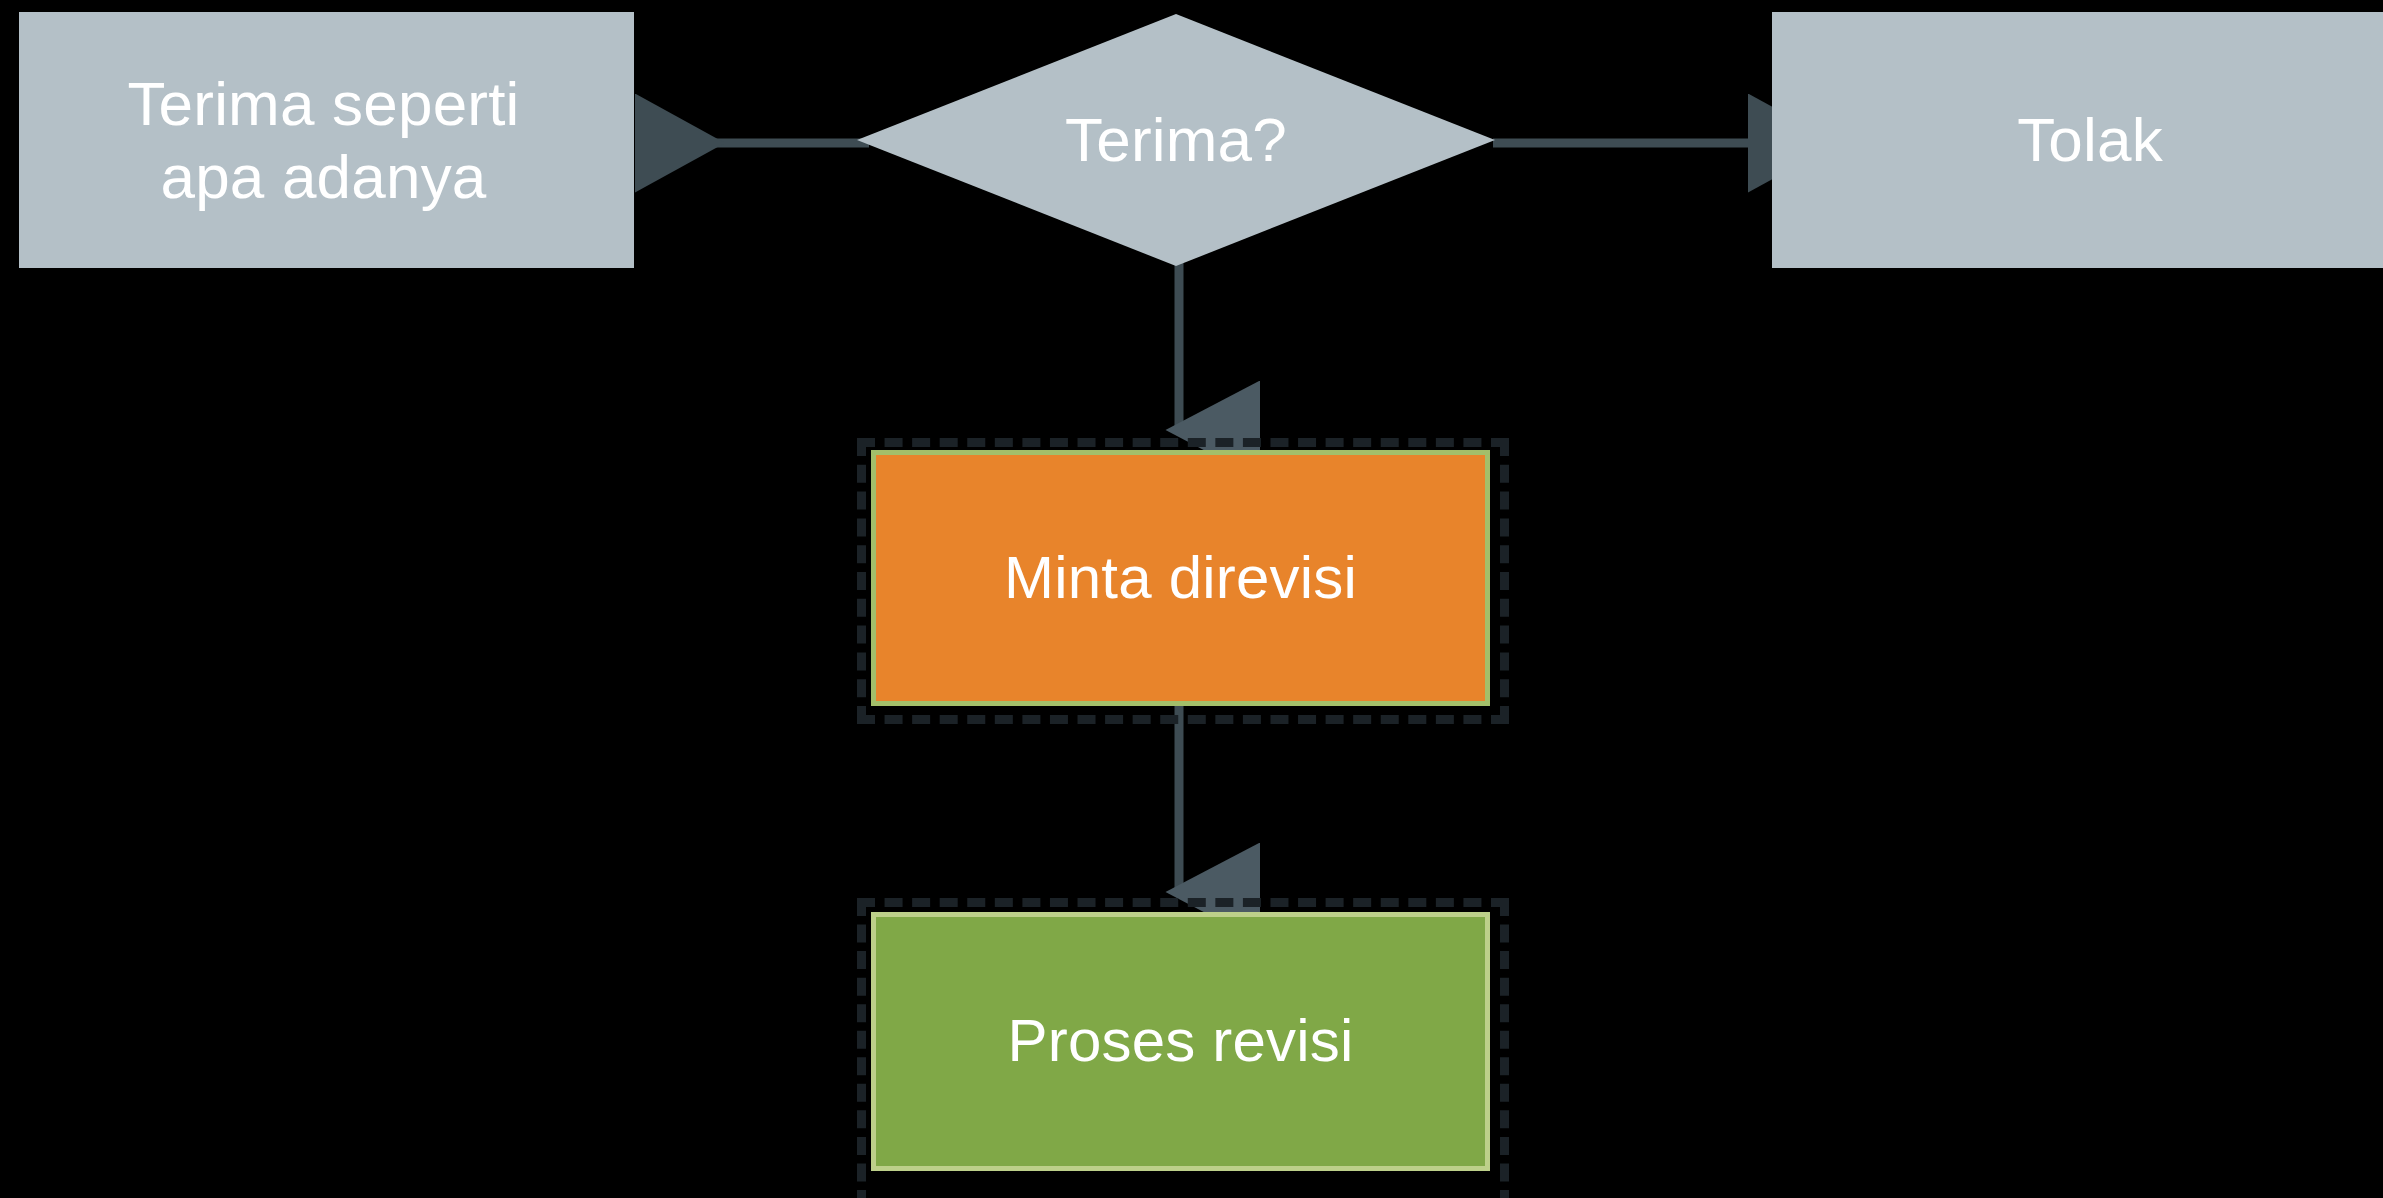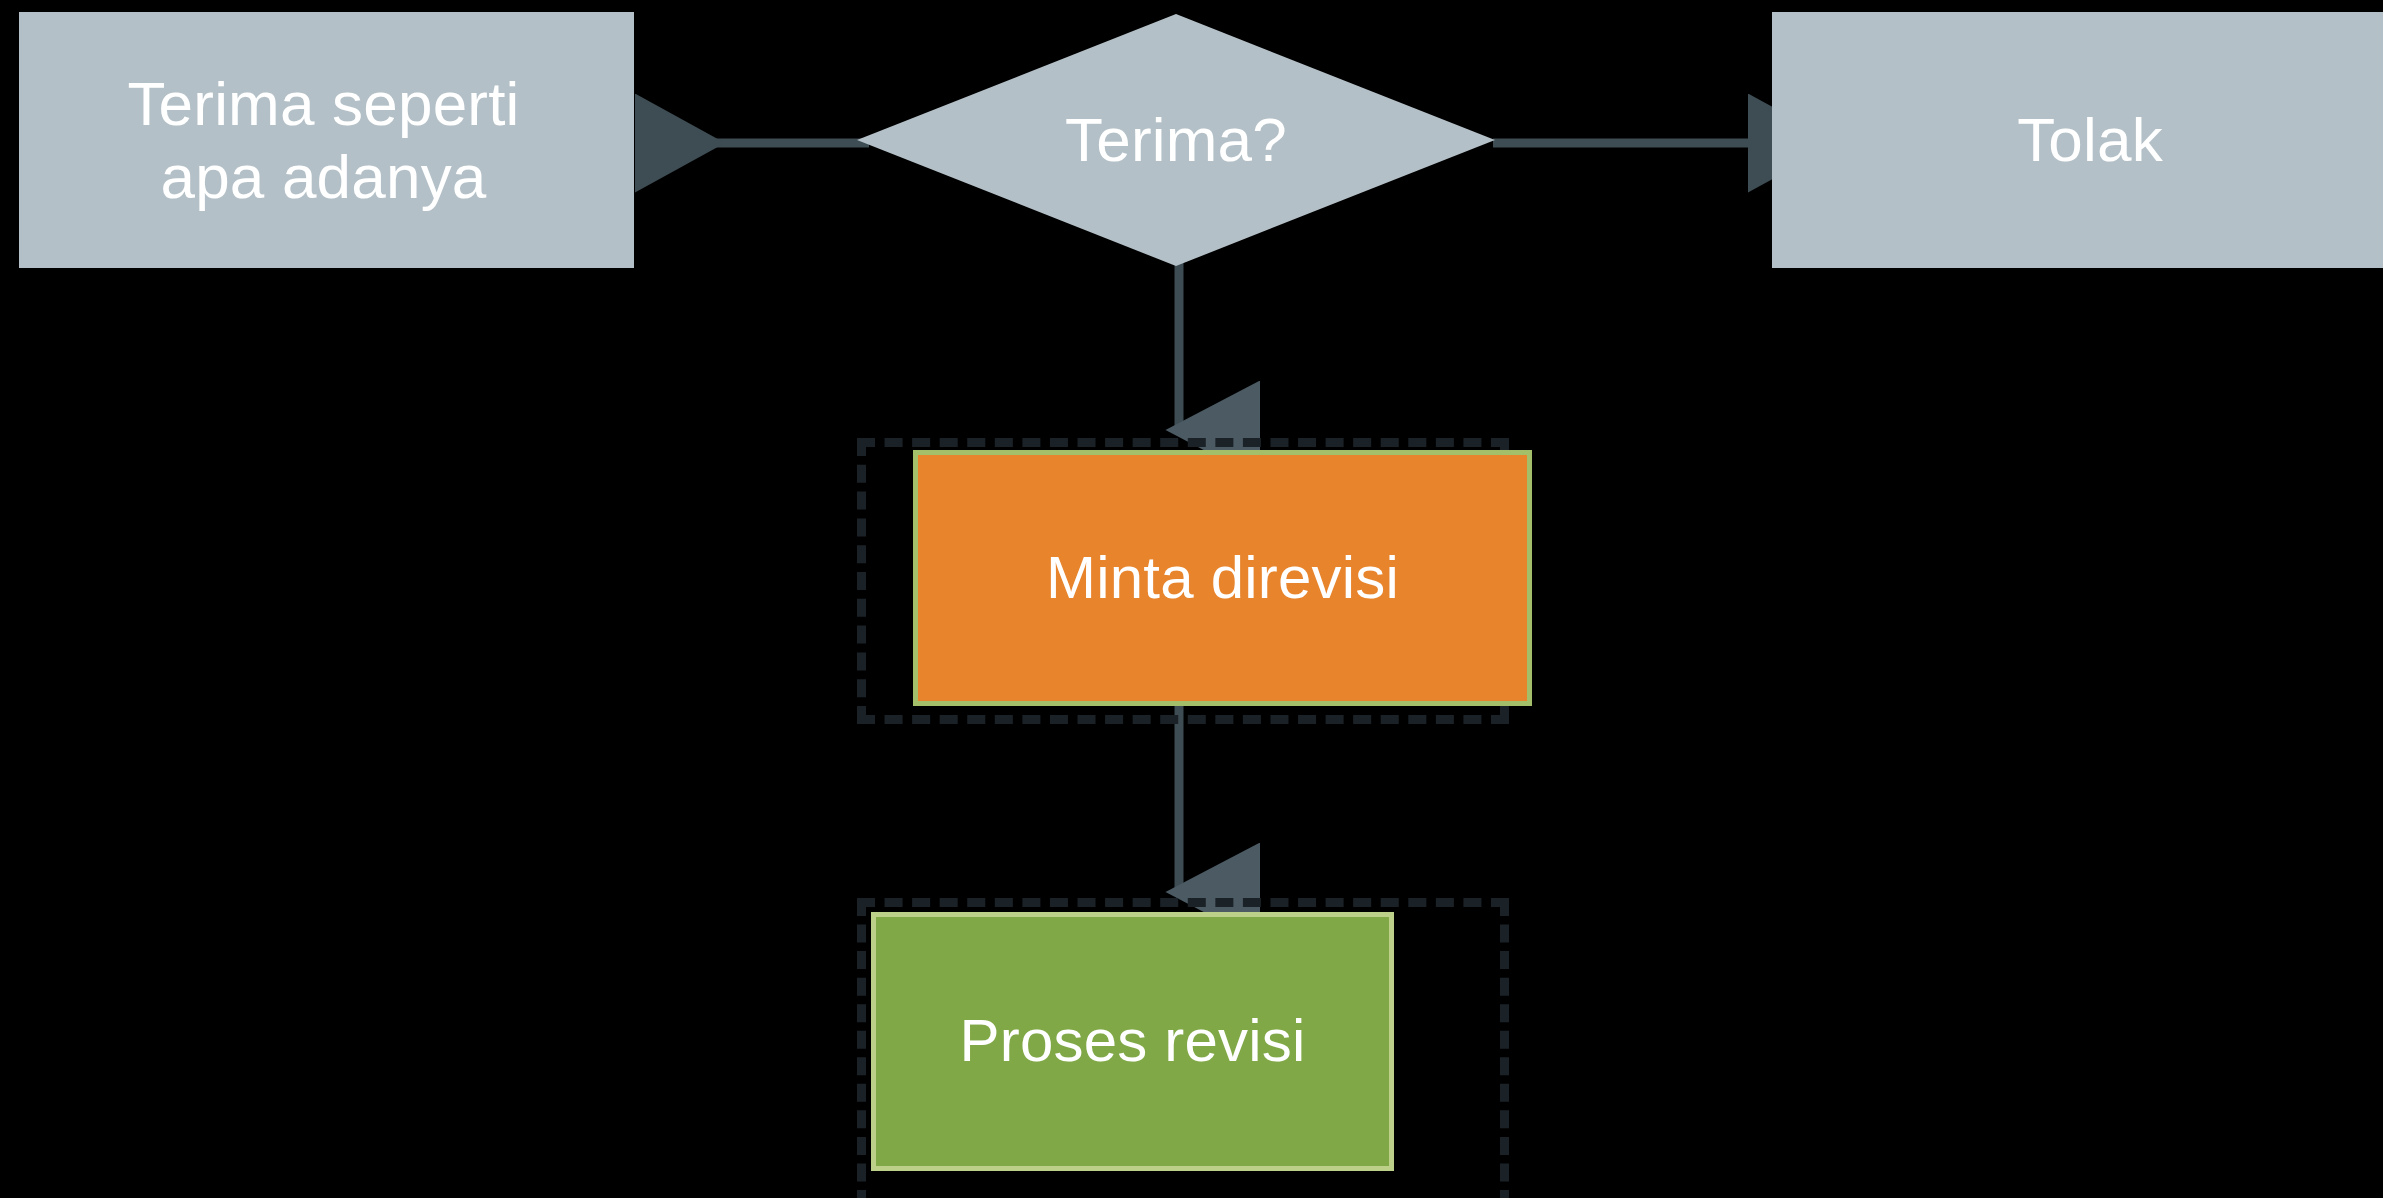--- a/index.html
+++ b/index.html
@@ -76,32 +76,32 @@
   }
   #frame-proses-revisi {
     left: 838px;
     top: 898px;
     width: 652px;
     height: 310px;
   }
 
   
   #node-minta-direvisi {
-    left: 894px;
+    left: 852px;
     top: 450px;
     width: 619px;
     height: 256px;
     background: #e8842b;
     border: 5px solid #a3bf6a;
     font-size: 60px;
   }
   #node-proses-revisi {
     left: 852px;
     top: 912px;
-    width: 523px;
+    width: 619px;
     height: 259px;
     background: #80a847;
     border: 5px solid #bdd08a;
     font-size: 60px;
   }
 
   
   .connector {
     position: absolute;
     pointer-events: none;

